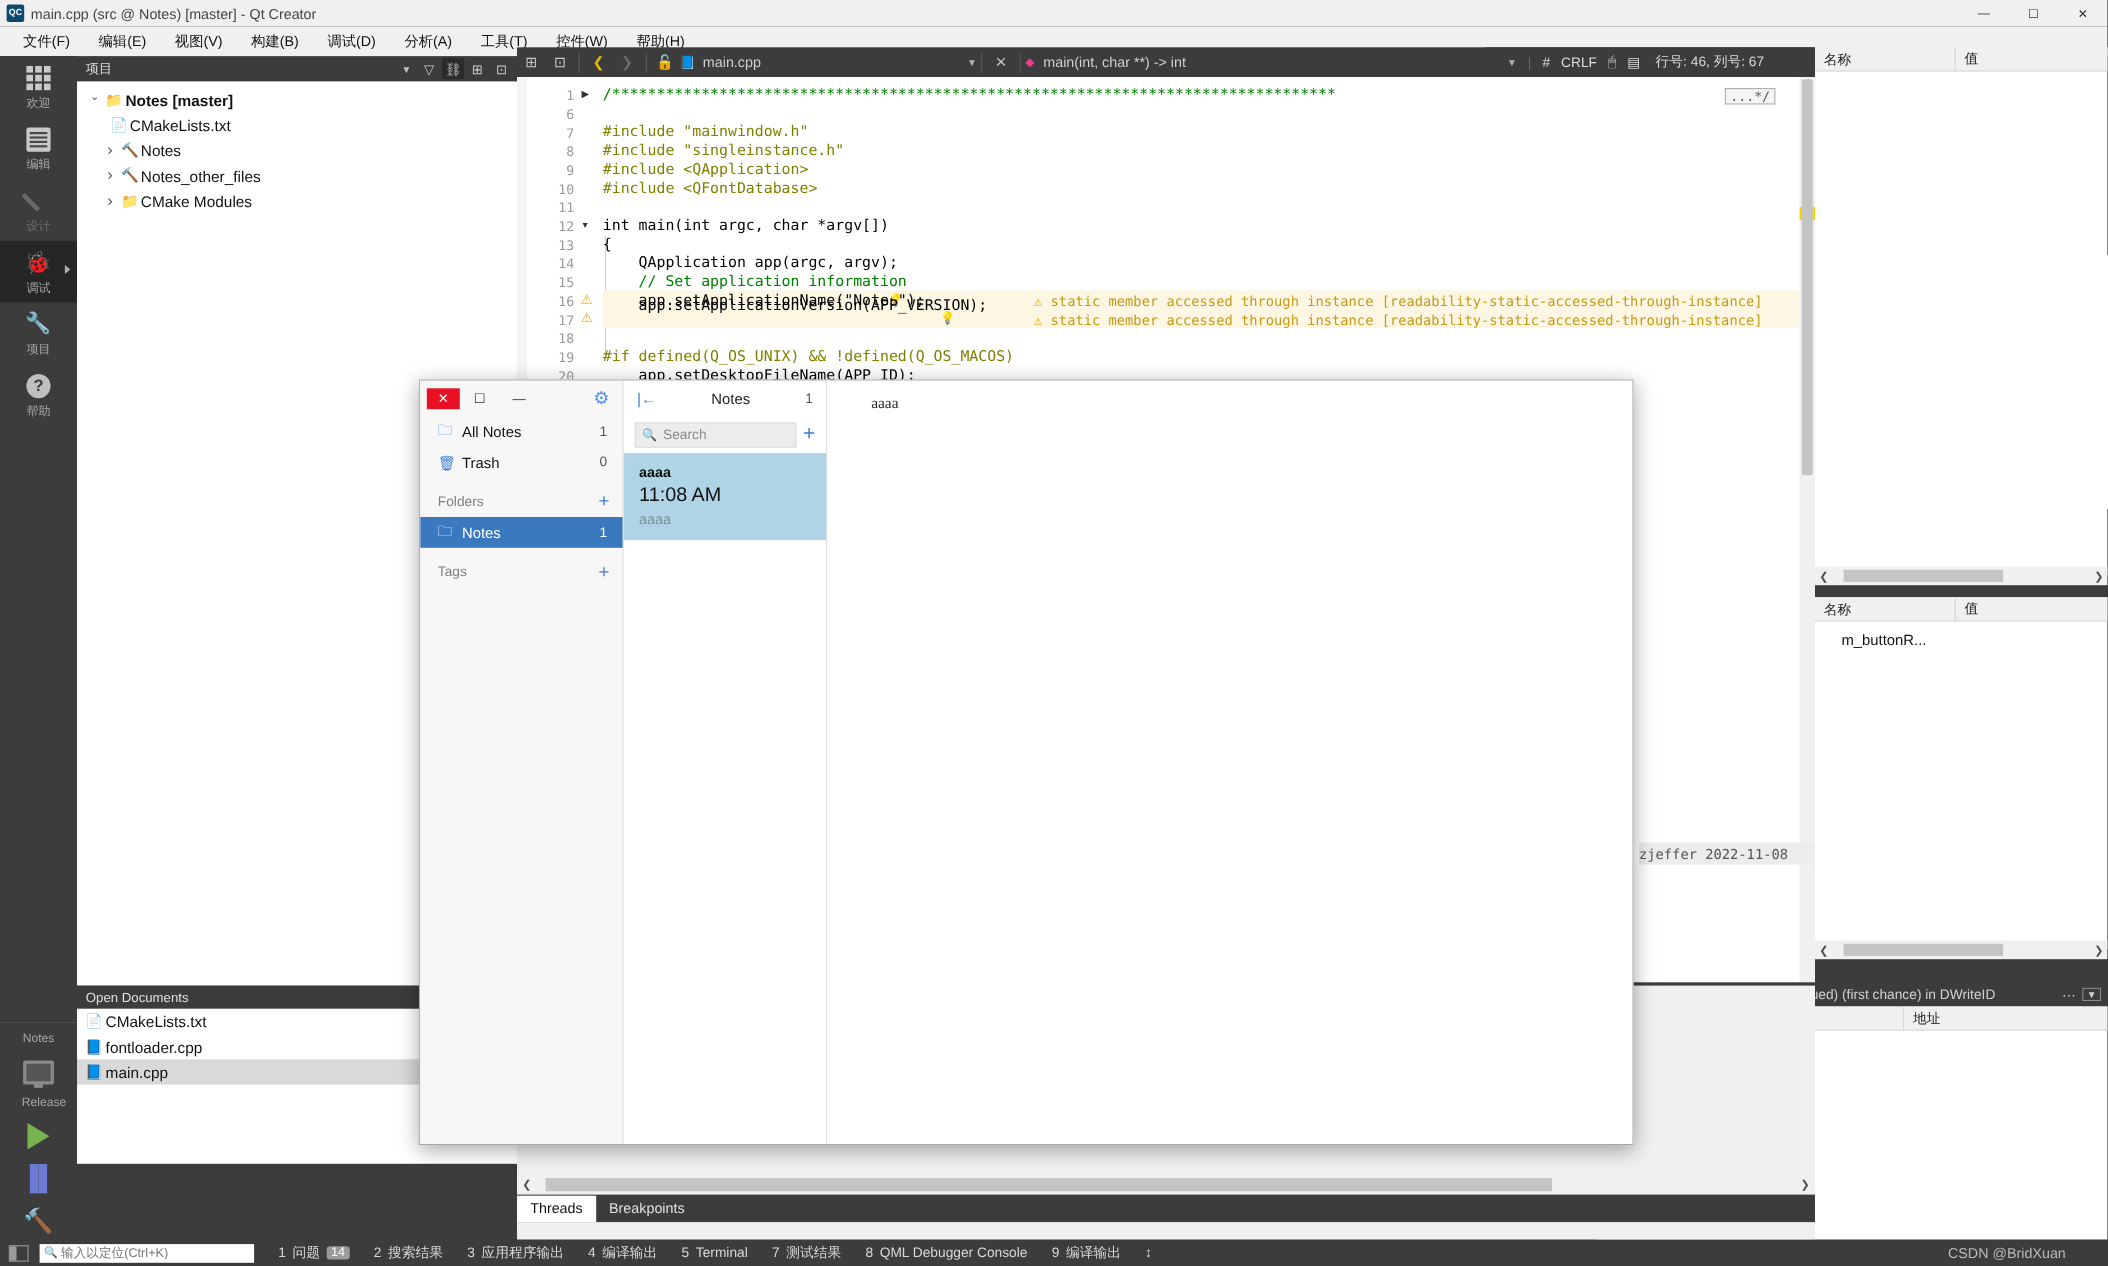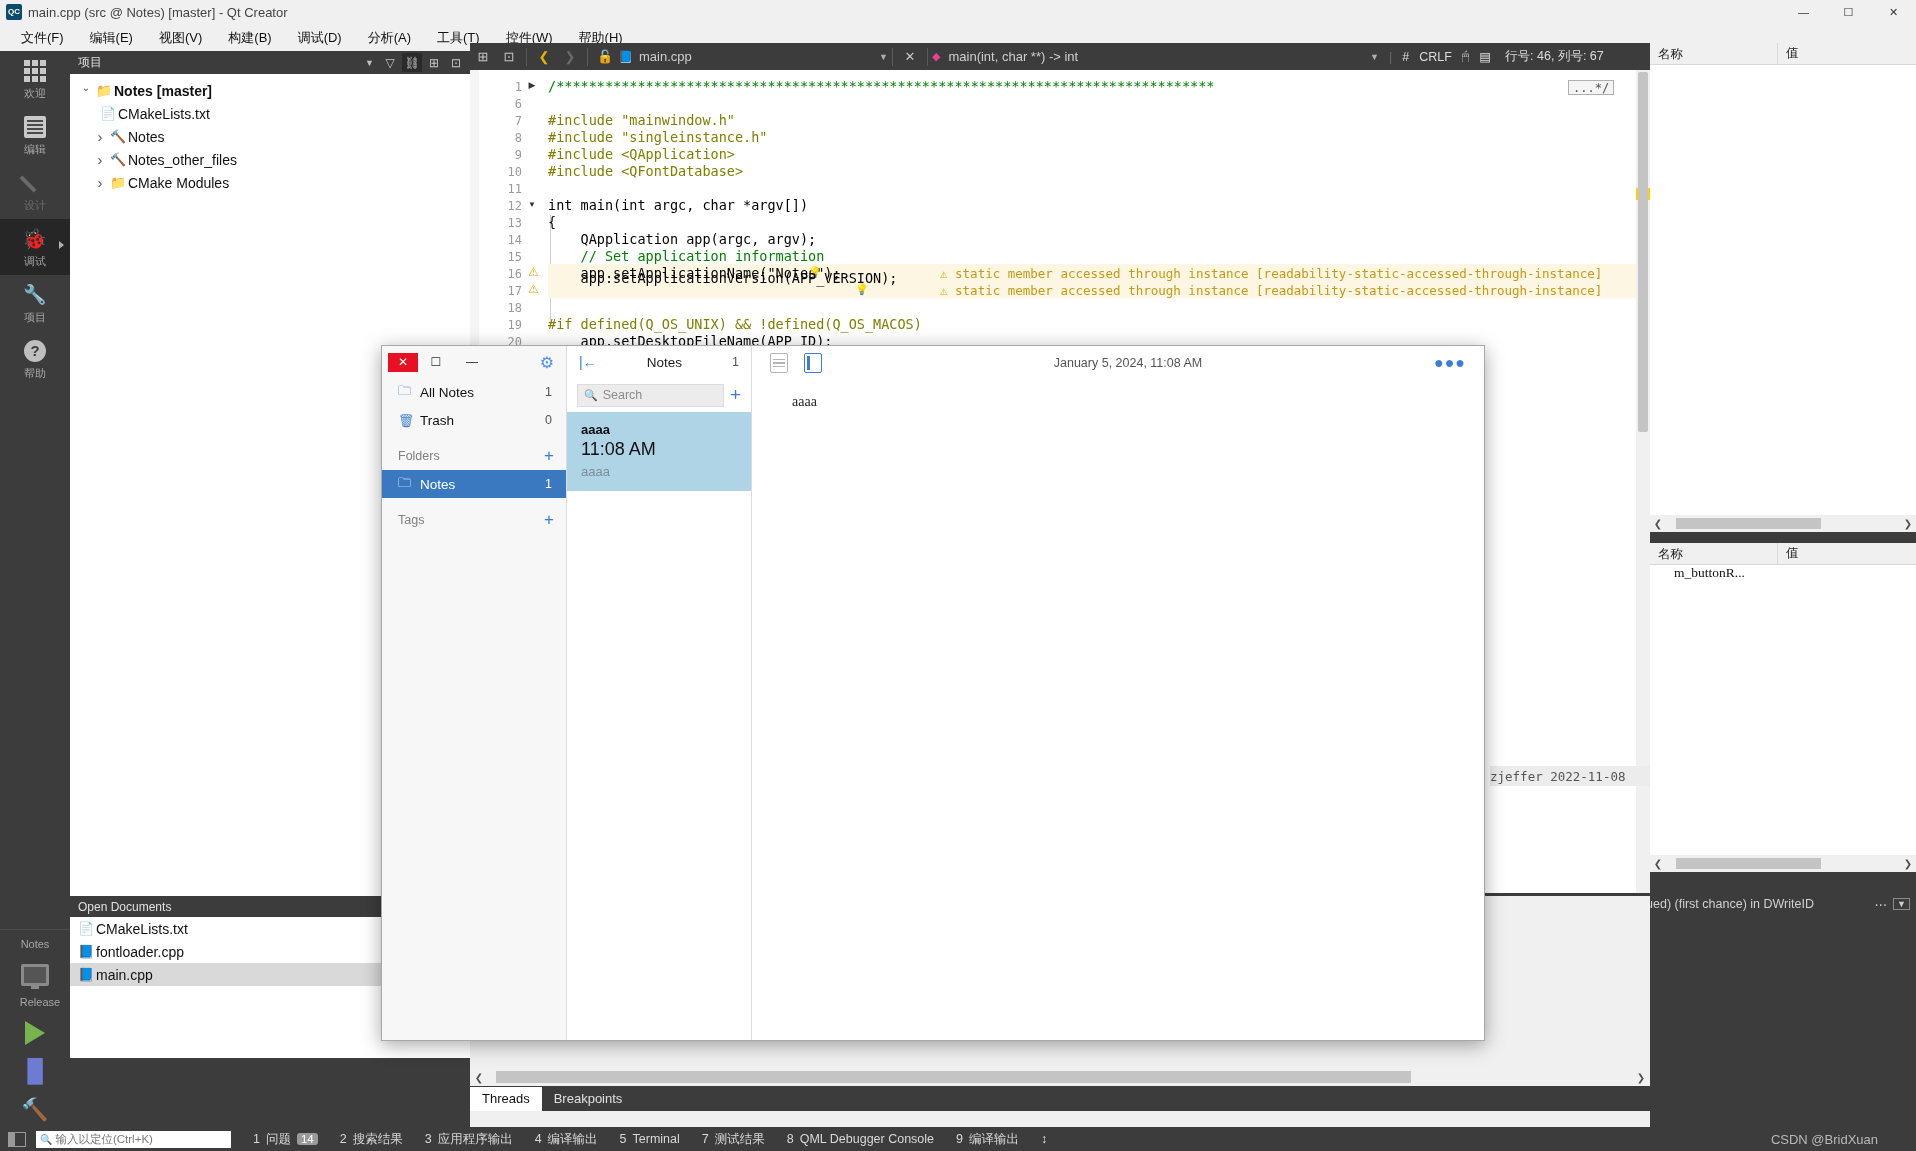--- a/index.html
+++ b/index.html
@@ -184,21 +184,21 @@
   }
 
   
   .rpanel { position: absolute; background: #fff; }
   .rp-head {
     height: 22px; background: #f0f0f0; display: flex; align-items: center;
     font-size: 12.5px; color: #222; border-bottom: 1px solid #d8d8d8;
   }
   .rp-head .c1 { width: 128px; padding-left: 8px; border-right: 1px solid #d8d8d8; height: 22px; line-height: 22px; }
   .rp-head .c2 { padding-left: 8px; }
-  .rp-row { height: 24px; display: flex; align-items: flex-start; font-size: 13.5px; color: #111; font-family: Liberation Serif, serif; }
+  .rp-row { height: 24px; display: flex; align-items: flex-end; font-size: 13.5px; color: #111; }
   .hscroll { height: 17px; background: #f0f0f0; display: flex; align-items: center; }
   .hscroll .arrowL, .hscroll .arrowR { width: 16px; text-align: center; font-size: 10px; color: #505050; }
   .hscroll .track { flex: 1; height: 13px; background: #f0f0f0; position: relative; }
   .hscroll .thumb { position: absolute; left: 10px; top: 1px; width: 145px; height: 11px; background: #c4c4c4; }
 
   
   .bottomarea { position: absolute; left: 470px; top: 896px; width: 1180px; height: 231px; background: #f0f0f0; }
   .bh-scroll { position: absolute; left: 0; bottom: 41px; width: 1180px; height: 18px; background: #f0f0f0; display: flex; align-items: center; }
   .tabbar { position: absolute; left: 0; bottom: 16px; width: 1180px; height: 25px; background: #3c3c3c; display: flex; align-items: flex-end; }
   .dtab { font-size: 13px; color: #e0e0e0; padding: 4px 12px 5px 12px; }
@@ -549,20 +549,28 @@
       </div>
     <div class="arrowR">❯</div>
   </div>
 
   <div class="statusline">
     <span style="margin-left:6px;overflow:hidden;text-overflow:ellipsis;">s=0x1 (execution cannot be continued) (first chance) in DWriteID</span>
     <span style="margin-left:auto;margin-right:6px;">⋯</span>
     <span style="margin-right:6px;border:1px solid #8a8a8a;padding:0 3px;font-size:9px;">▼</span>
   </div>
 
+  <div class="rpanel" style="left:1450px;top:915px;width:466px;height:212px;background:#fff;">
+    <div class="rp-head" style="background:#f0f0f0;">
+      <div style="width:46px;padding-left:8px;border-right:1px solid #d8d8d8;height:22px;line-height:22px;">函数</div>
+      <div style="width:115px;padding-left:8px;border-right:1px solid #d8d8d8;height:22px;line-height:22px;">文件</div>
+      <div style="width:120px;padding-left:8px;border-right:1px solid #d8d8d8;height:22px;line-height:22px;">行号</div>
+      <div style="padding-left:8px;height:22px;line-height:22px;">地址</div>
+    </div>
+  </div>
 
   <div class="bottomarea">
     <div class="bh-scroll">
       <div style="width:18px;text-align:center;font-size:10px;color:#505050;">❮</div>
       <div style="flex:1;height:14px;position:relative;background:#f0f0f0;">
         <div style="position:absolute;left:8px;top:1px;width:915px;height:12px;background:#c4c4c4;"></div>
       </div>
       <div style="width:18px;text-align:center;font-size:10px;color:#505050;">❯</div>
     </div>
     <div class="tabbar">
@@ -622,32 +630,20 @@
         <span class="nw-plus">+</span>
       </div>
       <div class="nw-note">
         <div class="t">aaaa</div>
         <div class="d">11:08 AM</div>
         <div class="p">aaaa</div>
       </div>
     </div>
 
     <div class="nw-main">
-      <div class="nw-mainhdr">
-        <div class="viewicon">
-            <i></i>
-            <i></i>
-            <i></i>
-          </div>
-        <div class="viewicon active">
-            <i style="height:14px;width:3px;background:#3b7dd8;"></i>
-          </div>
-        <div class="date">January 5, 2024, 11:08 AM</div>
-        <div class="dots">●●●</div>
-      </div>
       <div class="nw-body">aaaa</div>
     </div>
   </div>
 
   <div class="statusbar">
     <div class="sb-toggle"></div>
     <div class="sb-search">
       <span style="font-size:10px;color:#555;">🔍</span>
       <span>输入以定位(Ctrl+K)</span>
     </div>

